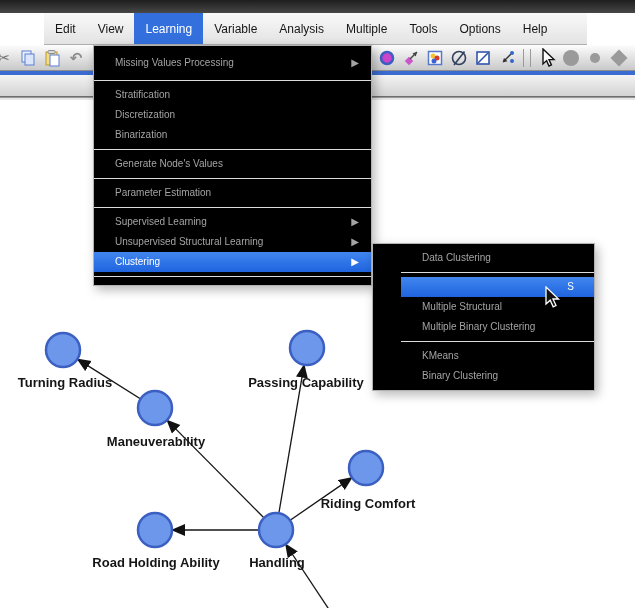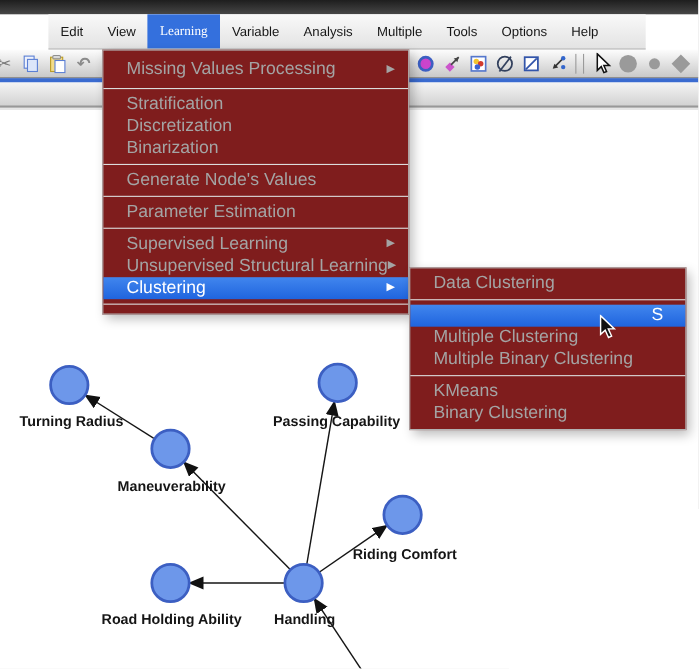--- a/index.html
+++ b/index.html
@@ -7,21 +7,21 @@
     font-family:"Liberation Sans","DejaVu Sans",sans-serif;background:#fff;}
 
   
   .top-strip{position:absolute;left:0;top:0;width:635px;height:13px;
     background:linear-gradient(#1e1e1e,#474747);z-index:20;}
   .menubar{position:absolute;left:0;top:13px;width:543px;height:31px;
     background:linear-gradient(#f9f9f9,#e3e3e3);
     border-bottom:1px solid #aeaeae;display:flex;align-items:stretch;
     font-size:12px;color:#161616;z-index:20;margin-left:44px;}
   .menubar .mitem{display:flex;align-items:center;padding:0 11px;cursor:default;}
-  .menubar .mitem.active{background:#3470dd;color:#fff;font-family:Liberation Serif, serif;}
+  .menubar .mitem.active{background:#3470dd;color:#fff;}
 
   .toolbar{position:absolute;left:0;top:45px;width:635px;height:25px;
     background:linear-gradient(#fdfdfd,#c9c9c9);
     border-bottom:1px solid #8f8f8f;z-index:18;}
   .tgroup{position:absolute;top:0;height:25px;display:flex;align-items:center;gap:4px;}
   .tgroup.left{left:-6px;}
   .tgroup.right{left:377px;}
   .ticon{width:20px;height:20px;display:flex;align-items:center;justify-content:center;}
   .tsep{width:6px;height:18px;border-left:1px solid #9a9a9a;border-right:1px solid #9a9a9a;margin:0 2px;}
   .glyph{font-size:15px;color:#8a8a8a;font-weight:bold;}
@@ -35,25 +35,25 @@
   .doc-titlebar .b1{height:1px;background:#6e6e6e;}
   .doc-titlebar .b2{height:1px;background:#989898;}
   .doc-titlebar .b3{height:2px;background:#e6e6e6;}
 
   .canvas{position:absolute;left:0;top:100px;width:635px;height:508px;background:#fff;z-index:1;}
   #graph-svg{position:absolute;left:0;top:0;z-index:5;}
   #graph-svg text{font-family:"Liberation Sans","DejaVu Sans",sans-serif;
     font-weight:bold;font-size:13px;fill:#151515;}
 
   
-  .menu-panel{position:absolute;background:#7f1d1d;border:1px solid #b2b2b2;
+  .menu-panel{position:absolute;background:#000000;border:1px solid #b2b2b2;
     box-shadow:3px 4px 10px rgba(0,0,0,.28);padding:4px 0;
-    font-size:16px;color:#a4a4a4;box-sizing:border-box;}
+    font-size:10px;color:#a4a4a4;box-sizing:border-box;}
   #learning-menu{left:93px;top:45px;width:279px;z-index:30;}
-  #clustering-submenu{left:372px;top:243px;width:252px;z-index:40;}
+  #clustering-submenu{left:372px;top:243px;width:223px;z-index:40;padding-left:28px;}
   .menu-item{height:20px;line-height:20px;padding:0 12px 0 21px;
     display:flex;align-items:center;white-space:nowrap;}
   .menu-item.tall{height:26px;line-height:26px;}
   .menu-item .lbl{flex:0 1 auto;}
   .menu-item .sub-arrow{margin-left:auto;font-size:10px;}
   .menu-item .sub-arrow::after{content:"\25B6";}
   .menu-item .shortcut{margin-left:auto;padding-right:8px;}
   .menu-item.hl{background:linear-gradient(#4186ee,#1f64de);color:#fff;}
   .menu-sep{height:1px;background:#dcdcdc;margin:4px 0;}
 
@@ -251,21 +251,21 @@
 
   <div class="menu-panel" id="clustering-submenu">
     <div class="menu-item">
       <span class="lbl">Data Clustering</span>
     </div>
     <div class="menu-sep"></div>
     <div class="menu-item hl">
       <span class="shortcut">S</span>
     </div>
     <div class="menu-item">
-      <span class="lbl">Multiple Clustering</span>
+      <span class="lbl">Multiple Structural</span>
     </div>
     <div class="menu-item">
       <span class="lbl">Multiple Binary Clustering</span>
     </div>
     <div class="menu-sep"></div>
     <div class="menu-item">
       <span class="lbl">KMeans</span>
     </div>
     <div class="menu-item">
       <span class="lbl">Binary Clustering</span>

